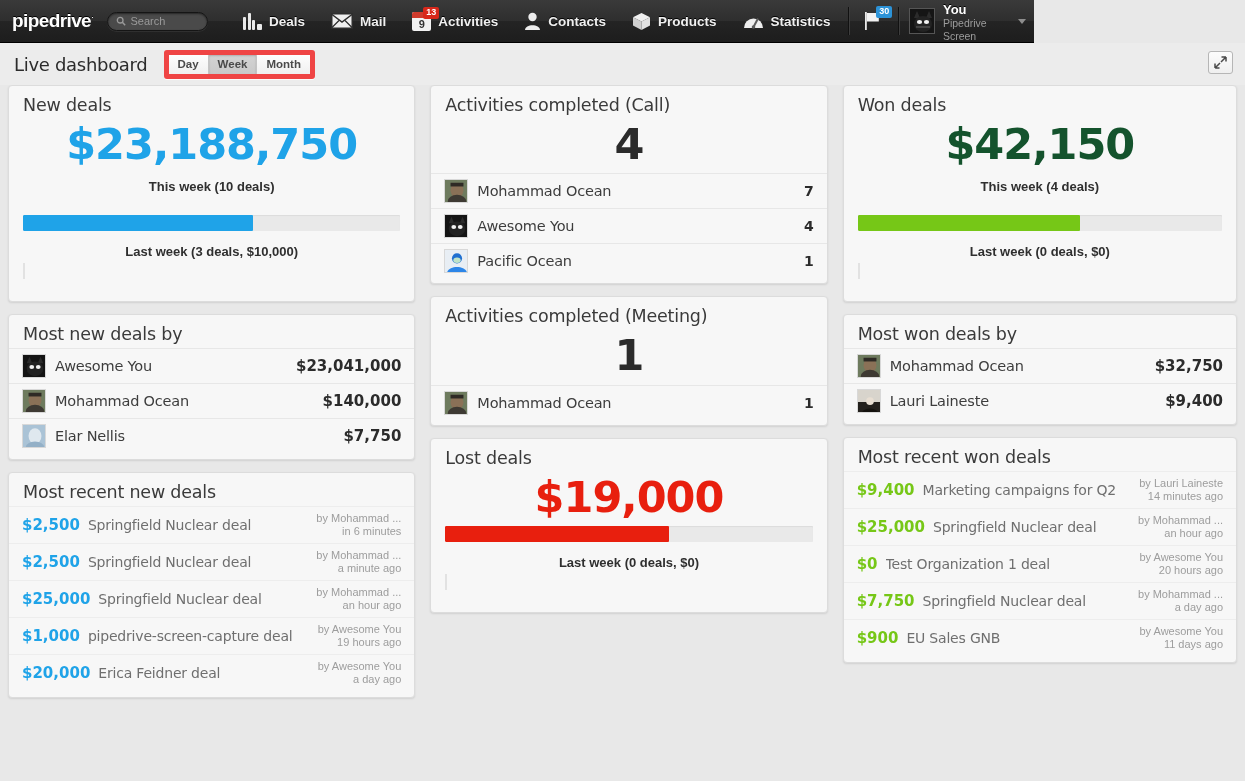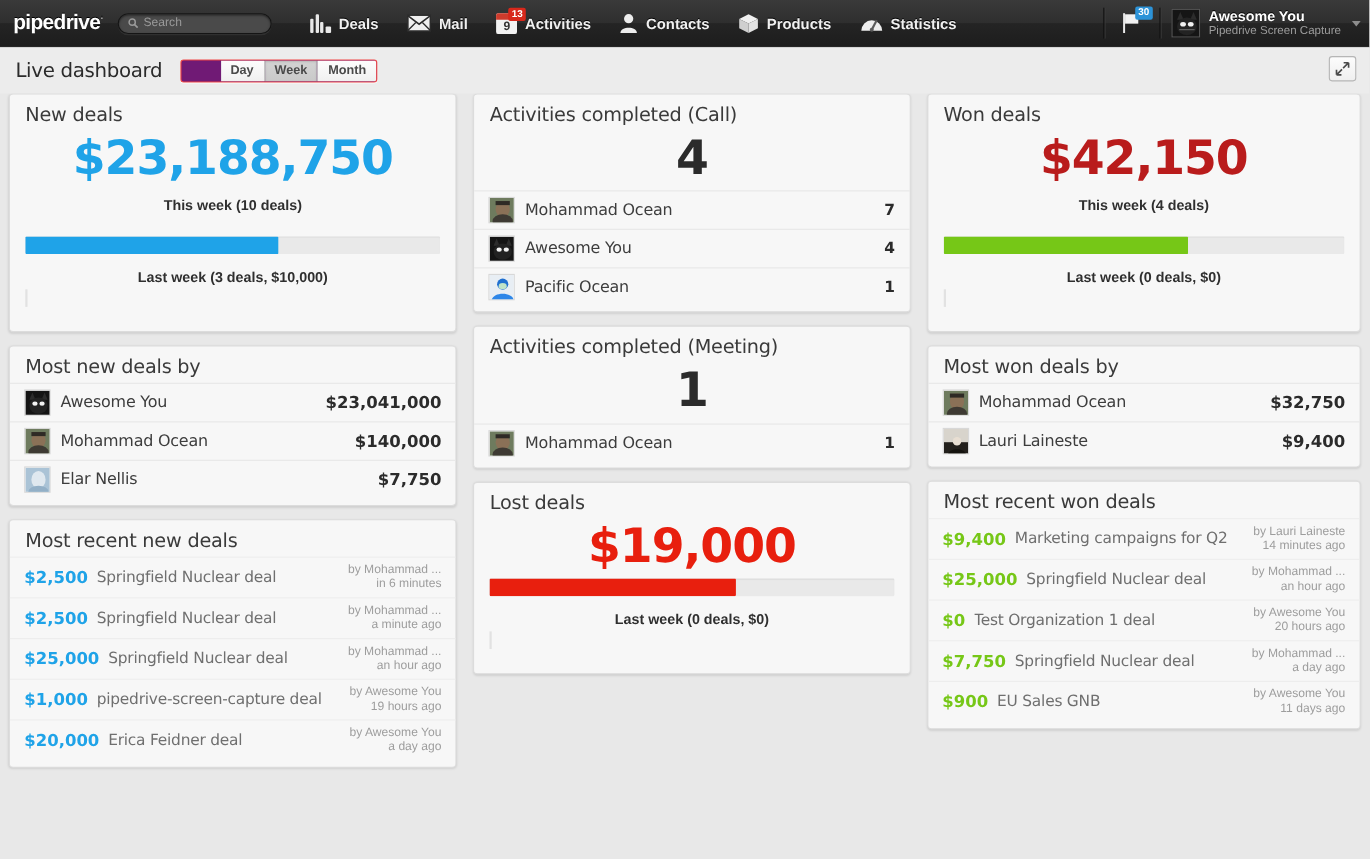--- a/index.html
+++ b/index.html
@@ -5,21 +5,21 @@
   * { box-sizing: border-box; margin: 0; padding: 0; }
   html, body {
     width: 1245px; height: 781px;
     background: #e8e8e8;
     font-family: "Liberation Sans", sans-serif;
     overflow: hidden;
   }
 
   
   .topnav {
-    height: 43px; width: 1245px;
+    height: 43px; width: 1034px;
     background: linear-gradient(to bottom, #3a3a3a 0%, #2e2e2e 50%, #242424 51%, #1d1d1d 100%);
     border-bottom: 1px solid #000;
     display: flex; align-items: center;
     position: relative;
   }
   .brand {
     color: #fff; font-size: 19px; font-weight: bold;
     letter-spacing: -0.6px; margin-left: 12px; margin-right: 14px;
     text-shadow: 0 -1px 0 #000;
   }
@@ -90,24 +90,23 @@
   
   .dashhead {
     height: 42px; display: flex; align-items: center;
     padding: 0 14px; position: relative;
     background: #ececec;
     text-align: center;
   }
   .dashtitle { font-size: 18px; color: #2b2b2b; font-weight: normal; font-family:"DejaVu Sans", sans-serif; letter-spacing:-0.3px;}
   .seg {
     display: flex; margin-left: 16px;
-    border: 1px solid #ef4444; border-radius: 3px; overflow: hidden;
-    background: #701a75;
+    border: 5px solid #ef4444; border-radius: 3px; overflow: hidden;
+    background: #b91c1c;
     box-shadow: 0 1px 0 rgba(255,255,255,.8);
-    padding-left: 36px;
   }
   .seg div {
     font-size: 11.5px; font-weight: bold; color: #4a4a4a;
     padding: 3px 9px 4px; cursor: pointer;
     border-right: 1px solid #c4c4c4;
     background: linear-gradient(to bottom,#fdfdfd,#f0f0f0);
   }
   .seg div:last-child { border-right: none; }
   .seg div.active { background: linear-gradient(to bottom,#d3d3d3,#c9c9c9); box-shadow: inset 0 1px 2px rgba(0,0,0,.18);}
   .expand-btn {
@@ -496,21 +495,21 @@
       <div class="track2"></div>
       <div class="spacer-pad"></div>
     </div>
 
   </div>
 
   <div class="col col-3">
 
     <div class="panel">
       <div class="ptitle">Won deals</div>
-      <div class="bignum" style="color:#b91c1c">$42,150</div>
+      <div class="bignum" style="color:#14532d">$42,150</div>
       <div class="metricsub">This week (4 deals)</div>
       <div class="track">
         <div class="fill" id="fill-won" style="background:#76c717;width:61%"></div>
       </div>
       <div class="metricsub2">Last week (0 deals, $0)</div>
       <div class="track2"></div>
       <div class="spacer-pad"></div>
     </div>
 
     <div class="panel">

